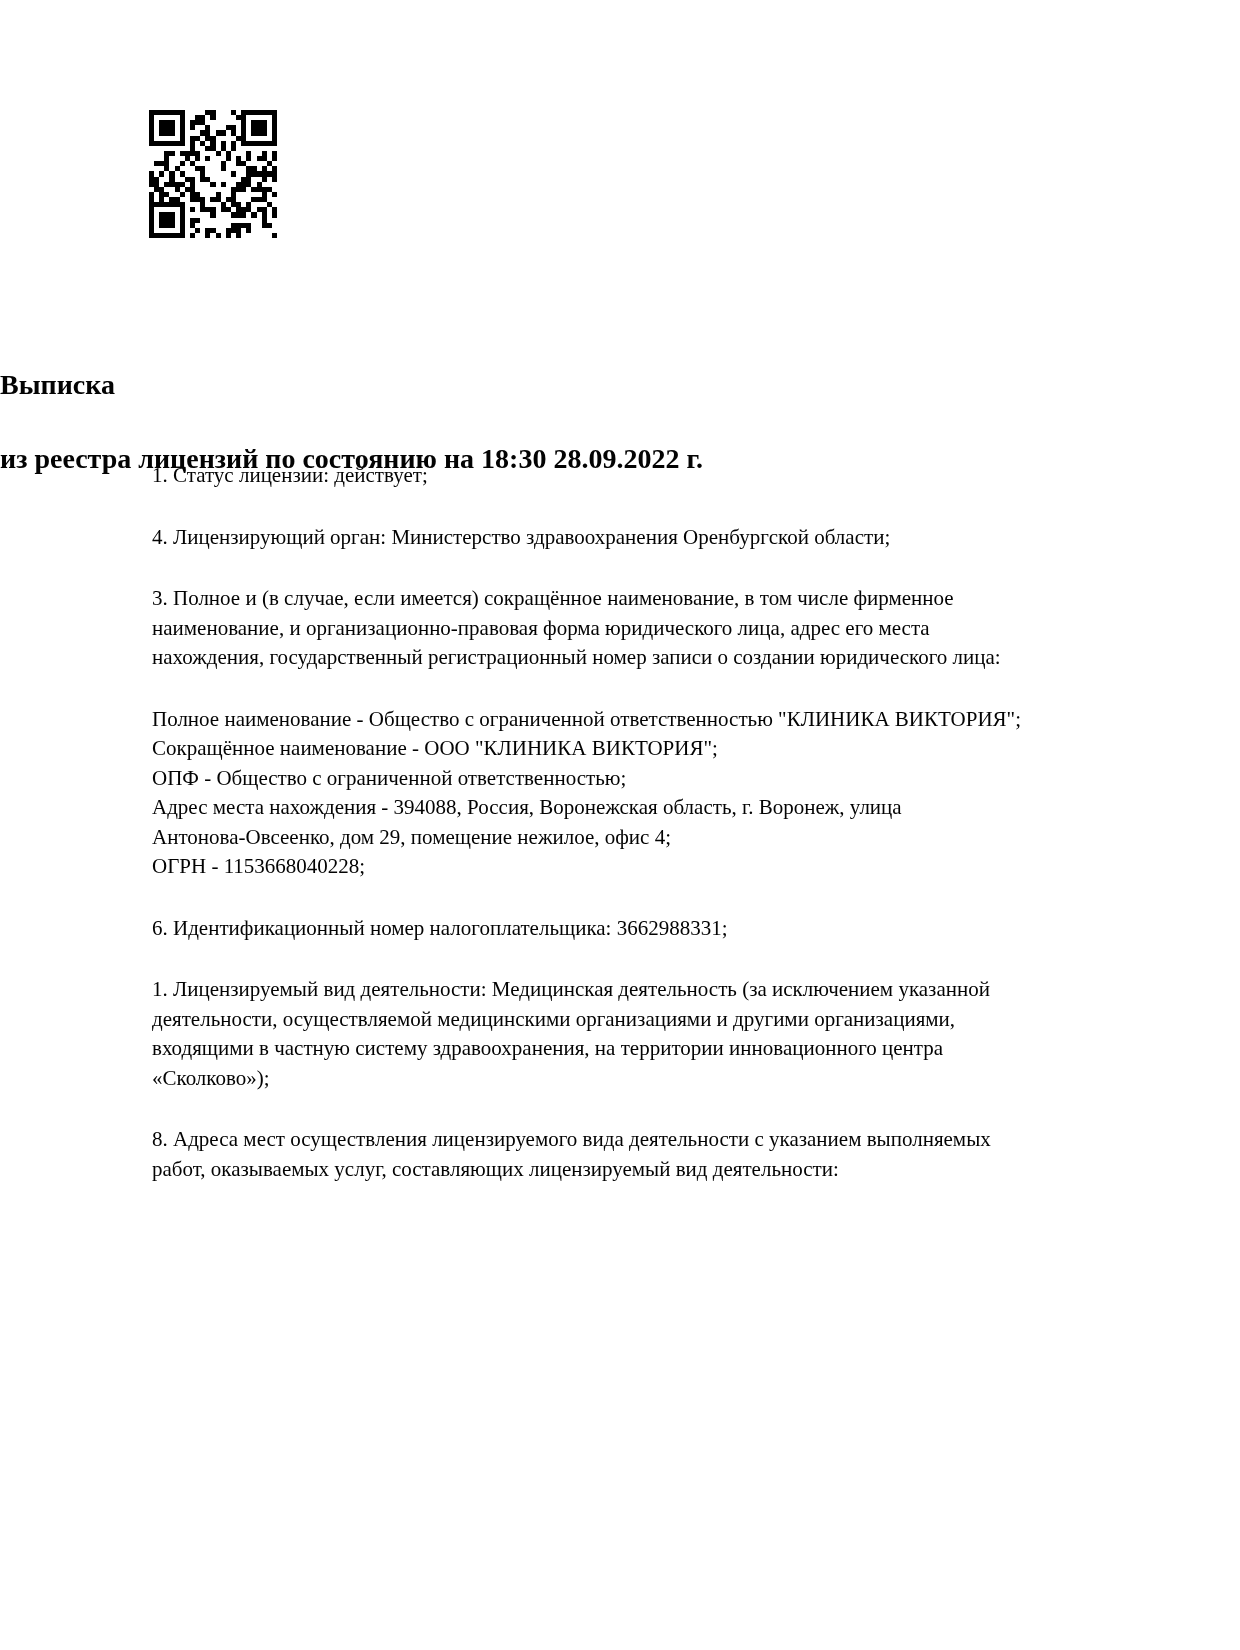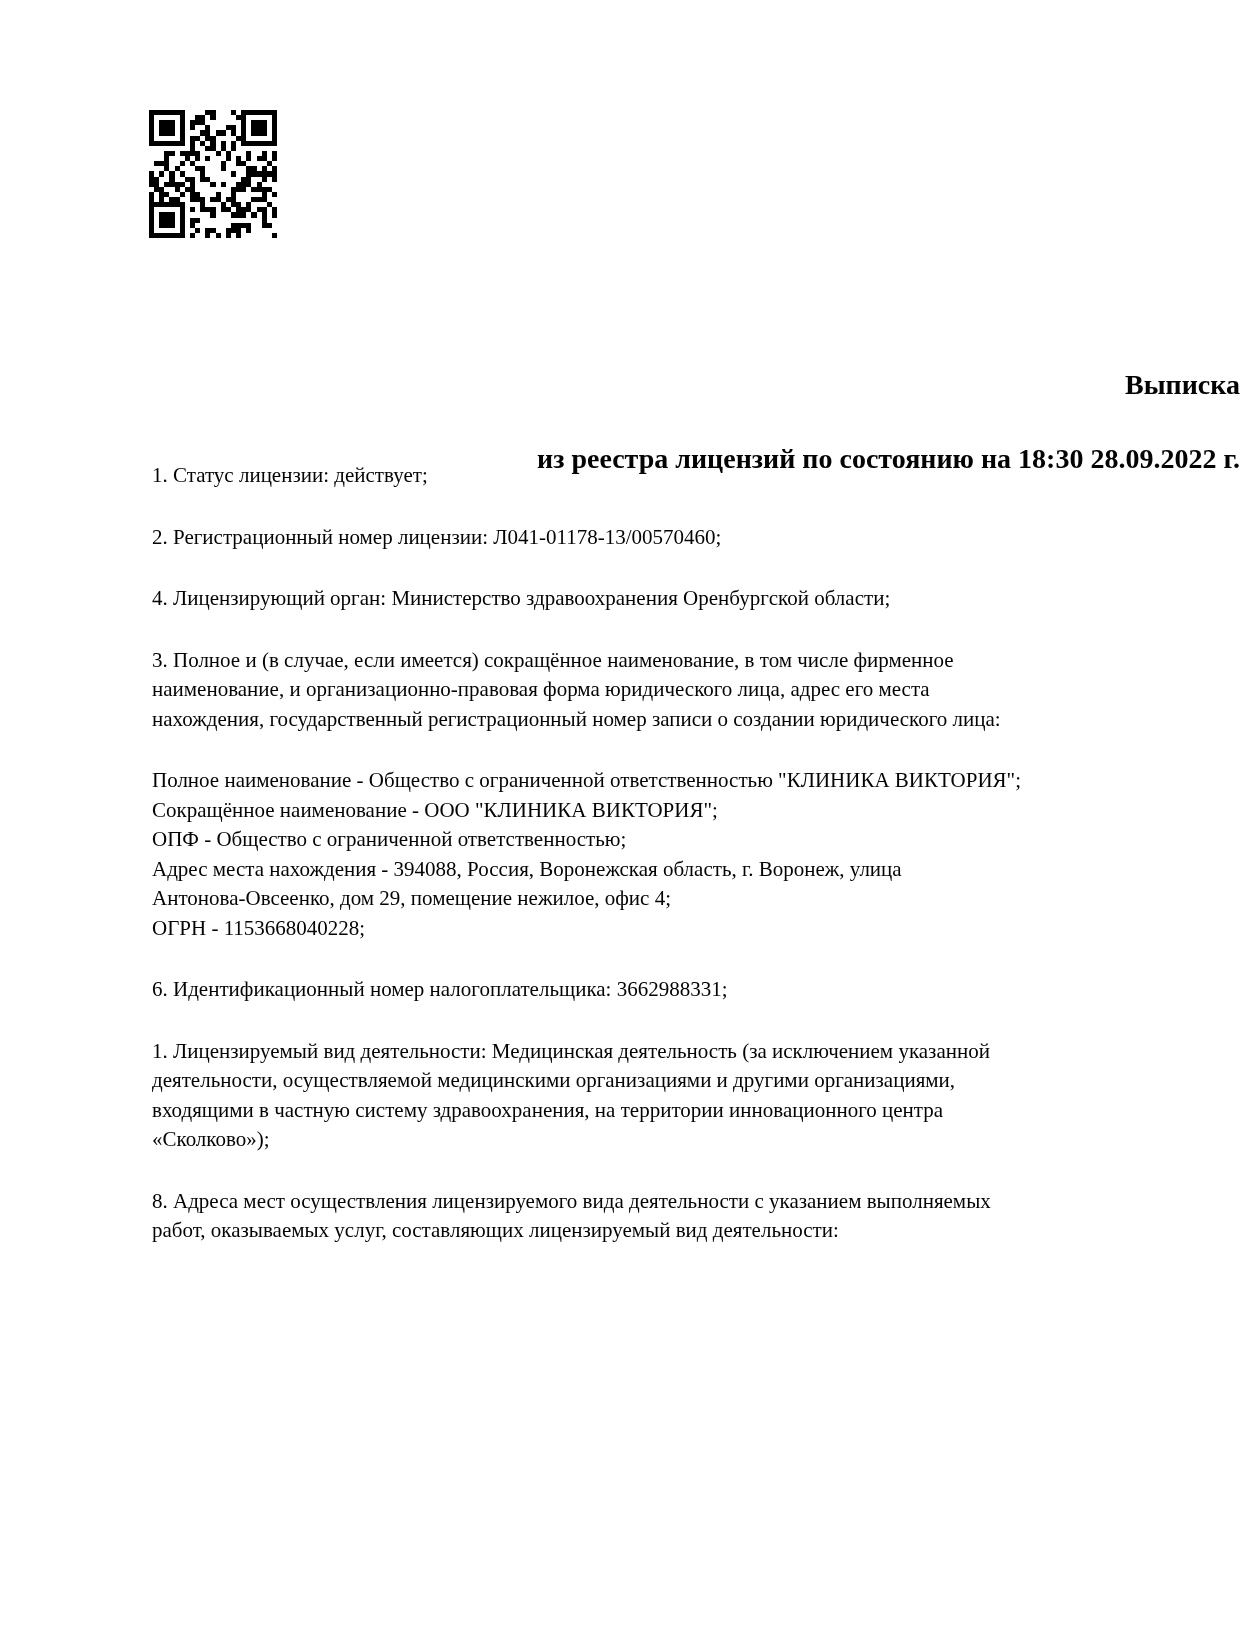--- a/index.html
+++ b/index.html
@@ -11,21 +11,21 @@
     font-family:"Liberation Serif","DejaVu Serif",serif;
     overflow:hidden;
   }
   .qr{
     position:absolute;left:149px;top:109px;
     width:128px;height:130px;
   }
   .qr svg{width:100%;height:100%;display:block;}
   .title{
     position:absolute;left:0;top:329px;width:100%;
-    text-align:right;
+    text-align:left;
     font-weight:bold;
     font-size:28px;
     line-height:37px;
     white-space:pre-line;
   }
   .body{
     position:absolute;left:140px;top:461px;width:978px;
     font-size:21px;
     line-height:29.5px;
   }
@@ -336,21 +336,20 @@
       </svg>
   </div>
 
   <div class="title">
     <div>Выписка</div>
     <div>из реестра лицензий по состоянию на 18:30 28.09.2022 г.</div>
   </div>
 
   <div class="body">
     <p class="para">1. Статус лицензии: действует;</p>
-    <p class="para">2. Регистрационный номер лицензии: Л041-01178-13/00570460;</p>
     <p class="para">4. Лицензирующий орган: Министерство здравоохранения Оренбургской области;</p>
     <p class="para">3. Полное и (в случае, если имеется) сокращённое наименование, в том числе фирменное
 наименование, и организационно-правовая форма юридического лица, адрес его места
 нахождения, государственный регистрационный номер записи о создании юридического лица:</p>
     <p class="para">Полное наименование - Общество с ограниченной ответственностью "КЛИНИКА ВИКТОРИЯ";
 Сокращённое наименование - ООО "КЛИНИКА ВИКТОРИЯ";
 ОПФ - Общество с ограниченной ответственностью;
 Адрес места нахождения - 394088, Россия, Воронежская область, г. Воронеж, улица
 Антонова-Овсеенко, дом 29, помещение нежилое, офис 4;
 ОГРН - 1153668040228;</p>

